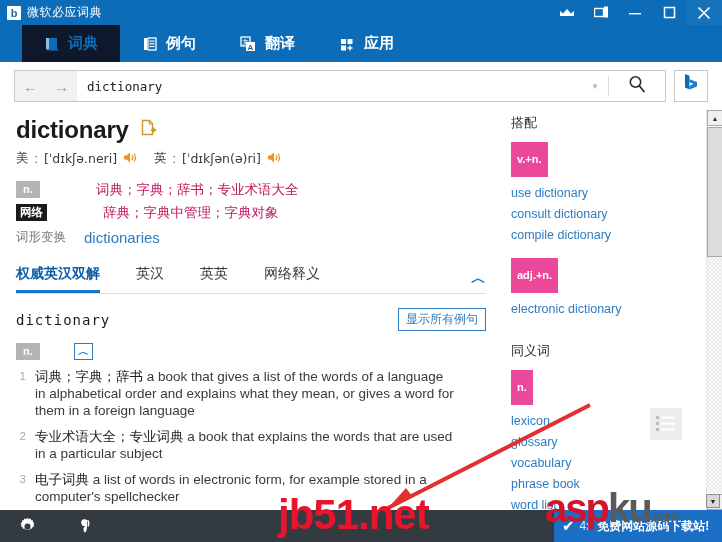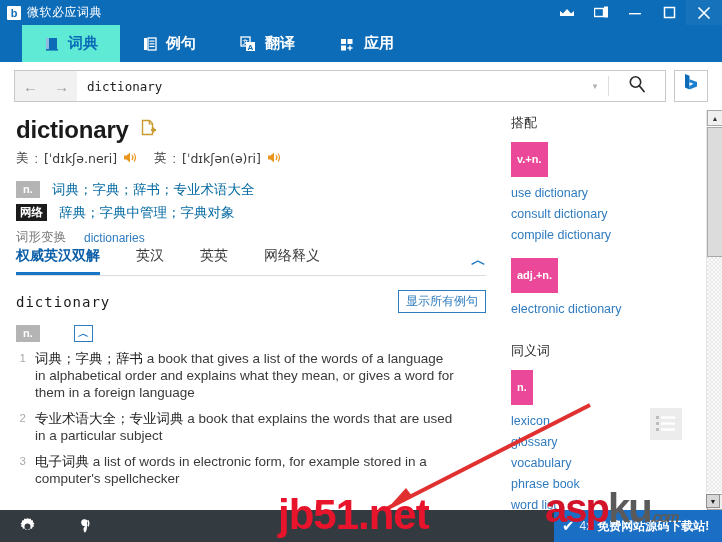--- a/index.html
+++ b/index.html
@@ -42,21 +42,21 @@
   
   .navtabs {
     position: absolute; left: 0; top: 25px; width: 722px; height: 37px;
     background: #0c6cb8; display: flex; align-items: flex-end;
   }
   .navtab {
     height: 37px; display: flex; align-items: center; gap: 8px;
     padding: 0 22px; color: #ffffff; font-size: 15px; font-weight: bold;
   }
   .navtab:first-child { margin-left: 22px; }
-  .navtab.active { background: #5eead4; color: #0c6cb8; }
+  .navtab.active { background: #0f172a; color: #0c6cb8; }
   .navtab .ticon { display: flex; align-items: center; }
 
   
   .searchrow {
     position: absolute; left: 0; top: 62px; width: 722px; height: 48px;
     background: #ffffff; display: flex; align-items: center; padding: 0 14px;
   }
   .searchbox {
     flex: 1; height: 32px; border: 1px solid #c8c8c8; background: #ffffff;
     display: flex; align-items: center;
@@ -104,29 +104,29 @@
   .ph .lbl { color: #444; }
   .ph .ipa { font-family: "DejaVu Sans", sans-serif; color: #3a3a3a; }
 
   .senses { margin-top: 14px; }
   .sense-row { display: flex; align-items: flex-start; gap: 12px; margin-bottom: 5px; }
   .pos-chip {
     background: #b4b4b4; color: #ffffff; font-size: 11px; font-weight: bold;
     padding: 1px 6px; min-width: 24px; text-align: center; line-height: 15px;
   }
   .pos-chip.net { background: #1b1b1b; padding: 1px 4px; font-size: 11.5px; }
-  .sense-txt { font-size: 13.5px; color: #0369a1; padding-top: 0px; }
+  .sense-txt { font-size: 13.5px; color: #be185d; padding-top: 0px; margin-left: 44px; }
 
   .forms-row { display: flex; align-items: center; gap: 18px; margin-top: 7px; }
   .forms-lbl { font-size: 12.5px; color: #7a7a7a; }
-  .forms-val { font-size: 12px; color: #2f7bbf; }
+  .forms-val { font-size: 15px; color: #2f7bbf; }
 
   
   .deftabs {
-    border-bottom: 1px solid #dcdcdc;
+    margin-top: 18px; border-bottom: 1px solid #dcdcdc;
     display: flex; align-items: flex-end; position: relative; height: 30px;
   }
   .deftab {
     font-size: 14px; color: #3b3b3b; padding: 0 0 7px 0; margin-right: 36px;
     border-bottom: 3px solid transparent; font-weight: normal;
   }
   .deftab.active { color: #0b5ea8; font-weight: bold; border-bottom-color: #1976c6; }
   .collapse-caret {
     margin-left: auto; color: #1976c6; font-size: 15px; padding-bottom: 5px; font-weight: bold;
   }

